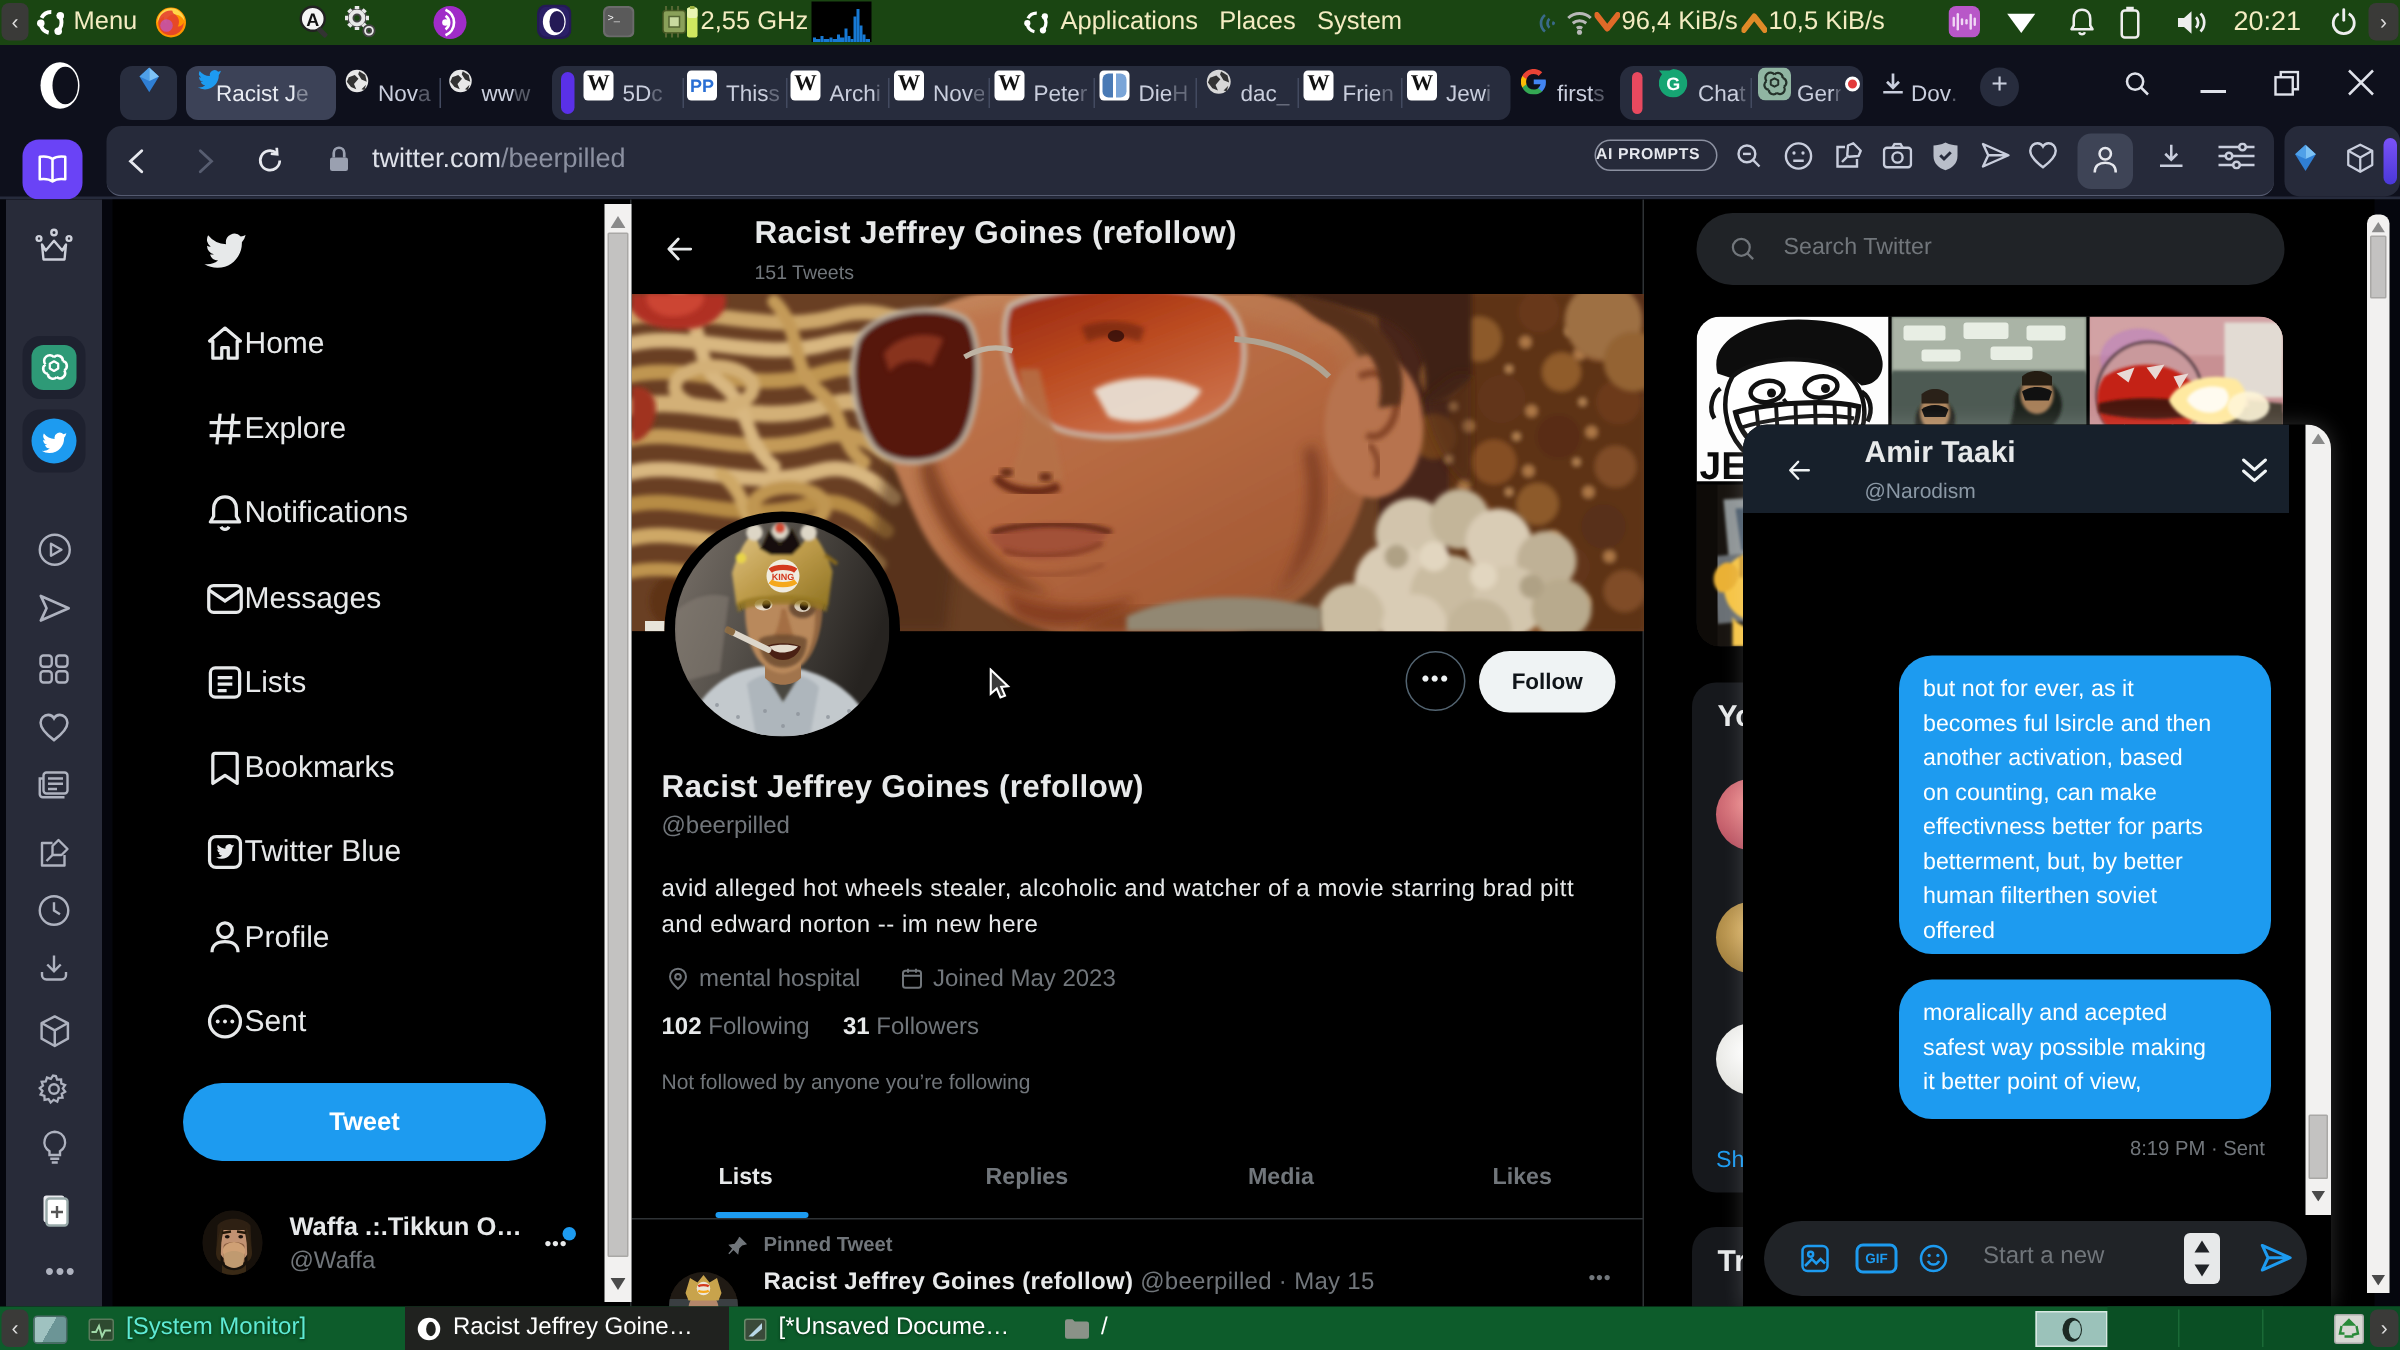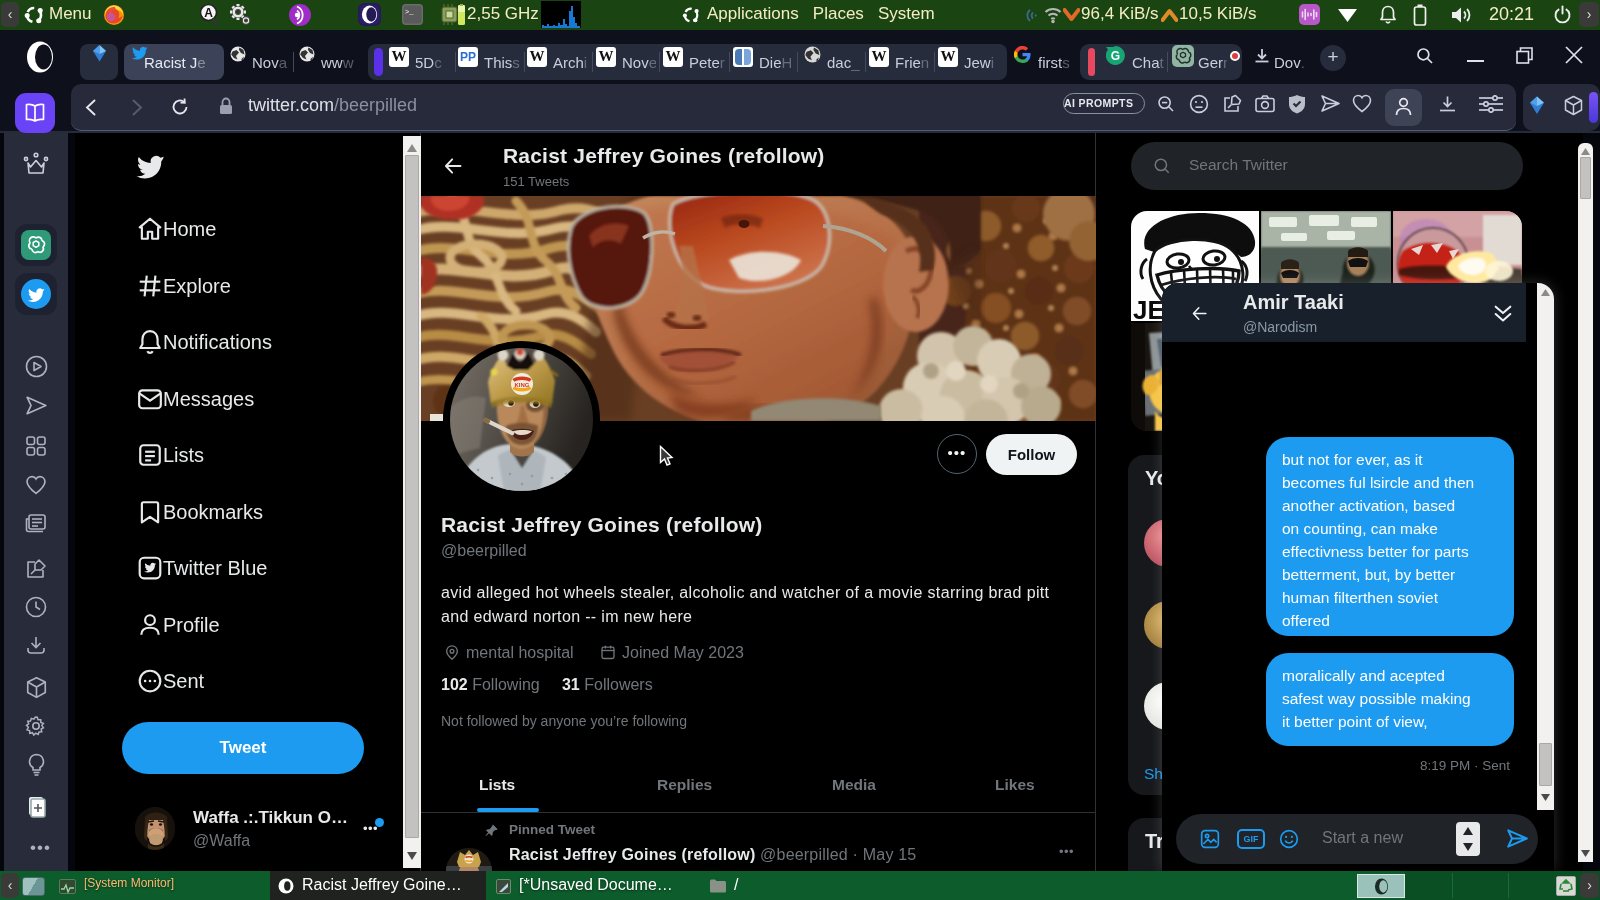--- a/index.html
+++ b/index.html
@@ -1176,21 +1176,21 @@
 </div>
 <div id="taskbar">
   <div class="abs" style="left:1px;top:2px;width:18px;height:25px;background:#3a3a38;border-radius:5px;color:#ddd;text-align:center;line-height:24px;font-size:14px;">‹</div>
   <div class="abs" style="left:22px;top:6px;width:23px;height:19px;background:linear-gradient(120deg,#9fc2c0 0 48%,#6c9596 48%);border:1px solid #4a6a66;border-radius:3px;"></div>
 
   <div class="abs" style="left:59px;top:8px;width:17px;height:15px;background:#2e4a30;border:1px solid #5a7a5c;border-radius:2px;">
     <svg width="15" height="13" viewBox="0 0 15 13">
         <path d="M1 8 L4 8 L6 4 L8 11 L10 7 L14 7" fill="none" stroke="#9fd8a8" stroke-width="1.3"></path>
       </svg>
   </div>
-  <div class="abs" style="left:84px;top:5px;font-size:12px;color:#fdba74;text-shadow:0 1px 2px #083018;">[System Monitor]</div>
+  <div class="abs" style="left:84px;top:5px;font-size:16px;color:#5eead4;text-shadow:0 1px 2px #083018;">[System Monitor]</div>
 
   <div class="abs" style="left:270px;top:0;width:216px;height:29px;background:#20221f;"></div>
   <svg class="abs" style="left:278px;top:7px;" width="16" height="16" viewBox="0 0 16 16">
       <circle cx="8" cy="8" r="7.5" fill="#fff"></circle>
       <ellipse cx="8" cy="8" rx="4.8" ry="6" fill="#fff"></ellipse>
       <ellipse cx="9.3" cy="8" rx="3.2" ry="4.8" fill="#20221f"></ellipse>
     </svg>
   <div class="abs" style="left:302px;top:5px;font-size:16px;color:#fff;">Racist Jeffrey Goine…</div>
 
   <div class="abs" style="left:496px;top:8px;width:15px;height:15px;background:#3a4a3a;border:1px solid #6a8a6a;border-radius:2px;"><svg width="13" height="13" viewBox="0 0 13 13">

